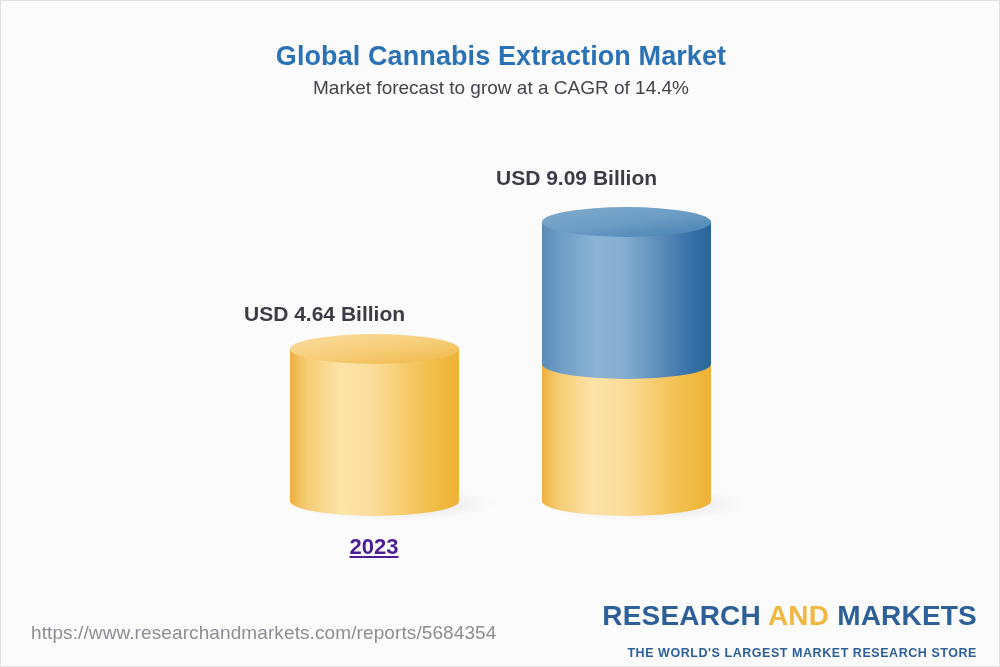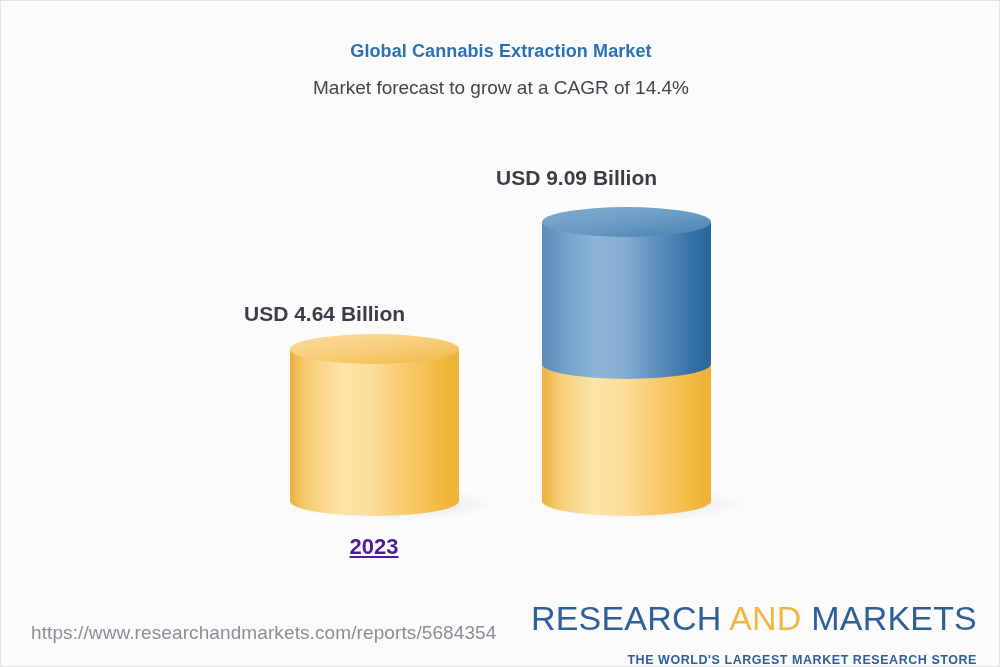--- a/index.html
+++ b/index.html
@@ -23,21 +23,21 @@
     overflow: hidden;
   }
 
   
   .chart-title {
     position: absolute;
     top: 40px;
     left: 0;
     width: 1000px;
     text-align: center;
-    font-size: 18px;
+    font-size: 27px;
     font-weight: bold;
     color: #2a72b5;
     letter-spacing: 0.1px;
   }
   .chart-subtitle {
     position: absolute;
     top: 76px;
     left: 0;
     width: 1000px;
     text-align: center;
@@ -84,22 +84,22 @@
     color: #8d8d96;
     letter-spacing: 0.1px;
   }
   .logo {
     position: absolute;
     right: 22px;
     top: 600px;
     text-align: right;
   }
   .logo-main {
-    font-size: 34px;
-    font-weight: normal;
+    font-size: 28px;
+    font-weight: bold;
     letter-spacing: 0.2px;
     line-height: 1.05;
     color: #2d6099;
     white-space: nowrap;
   }
   .logo-and { color: #f0b840; }
   .logo-tag {
     font-size: 12.5px;
     font-weight: bold;
     letter-spacing: 0.55px;

